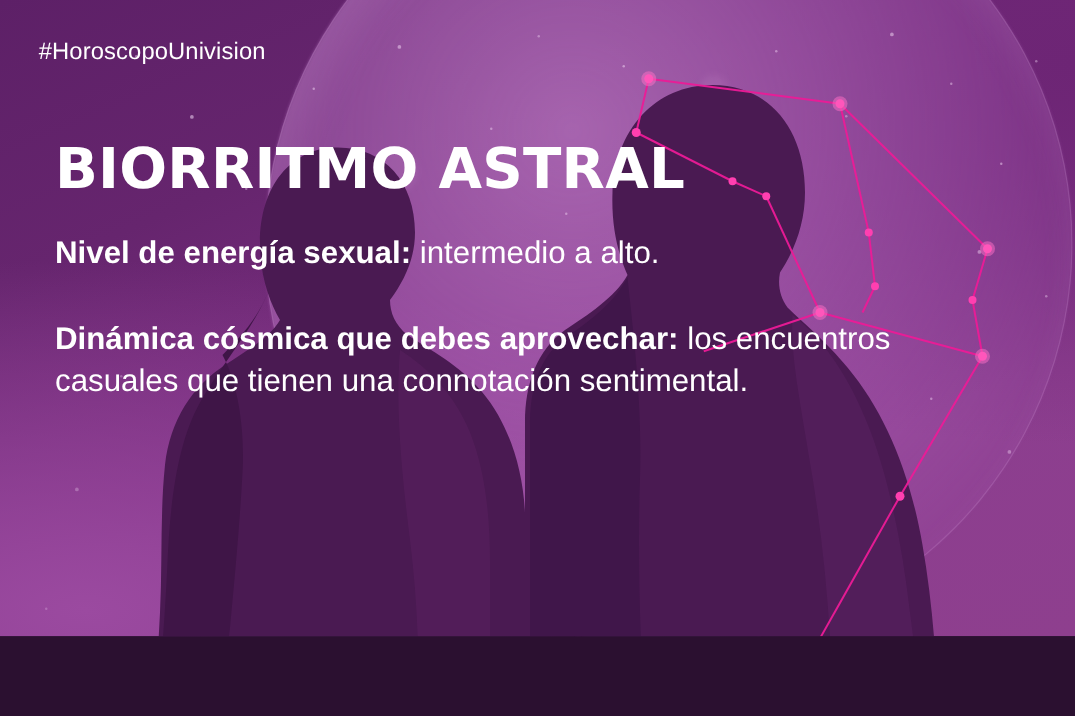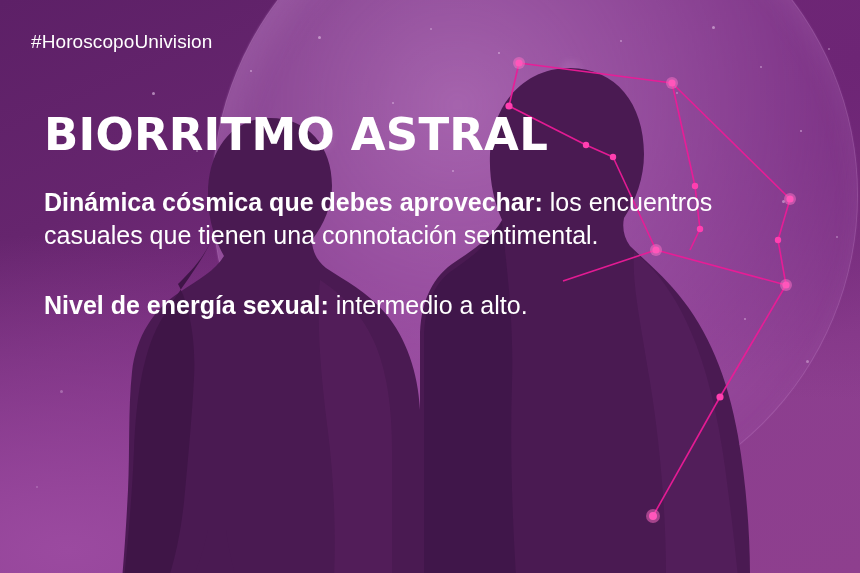--- a/index.html
+++ b/index.html
@@ -1,17 +1,17 @@
 <!DOCTYPE html>
 <html><head>
 <meta charset="utf-8">
 <style>
   html,body{margin:0;padding:0;background:#2b1030;}
   #stage{
-    position:relative;width:860px;height:573px;overflow:hidden;
+    position:relative;width:860px;height:509px;overflow:hidden;
     font-family:"Liberation Sans","DejaVu Sans",sans-serif;
     background:
       radial-gradient(120% 95% at 8% 96%, #9b4aa0 0%, rgba(155,74,160,0) 58%),
       radial-gradient(110% 100% at 100% 10%, #6d2575 0%, rgba(109,37,117,0) 60%),
       linear-gradient(157deg,#5d2067 0%,#66256e 26%,#7a2e80 52%,#8c3e8f 74%,#8e3f8e 100%);
   }
 
   
   .moon{
     position:absolute;left:212px;top:-128px;width:646px;height:646px;border-radius:50%;
@@ -175,20 +175,20 @@
       <circle cx="656" cy="250" r="6"></circle>
       <circle cx="653" cy="516" r="7"></circle>
     </g>
   </svg>
 
   <div class="hashtag">#HoroscopoUnivision</div>
   <div class="title">BIORRITMO ASTRAL</div>
 
   <div class="body">
     <p>
-      <b>Dinámica cósmica que debes aprovechar:</b><span> los encuentros casuales que tienen una connotación sentimental.</span>
+      <b>Nivel de energía sexual:</b><span> intermedio a alto.</span>
     </p>
     <p>
-      <b>Nivel de energía sexual:</b><span> intermedio a alto.</span>
+      <b>Dinámica cósmica que debes aprovechar:</b><span> los encuentros casuales que tienen una connotación sentimental.</span>
     </p>
   </div>
 
 </div>
 
 </body></html>

